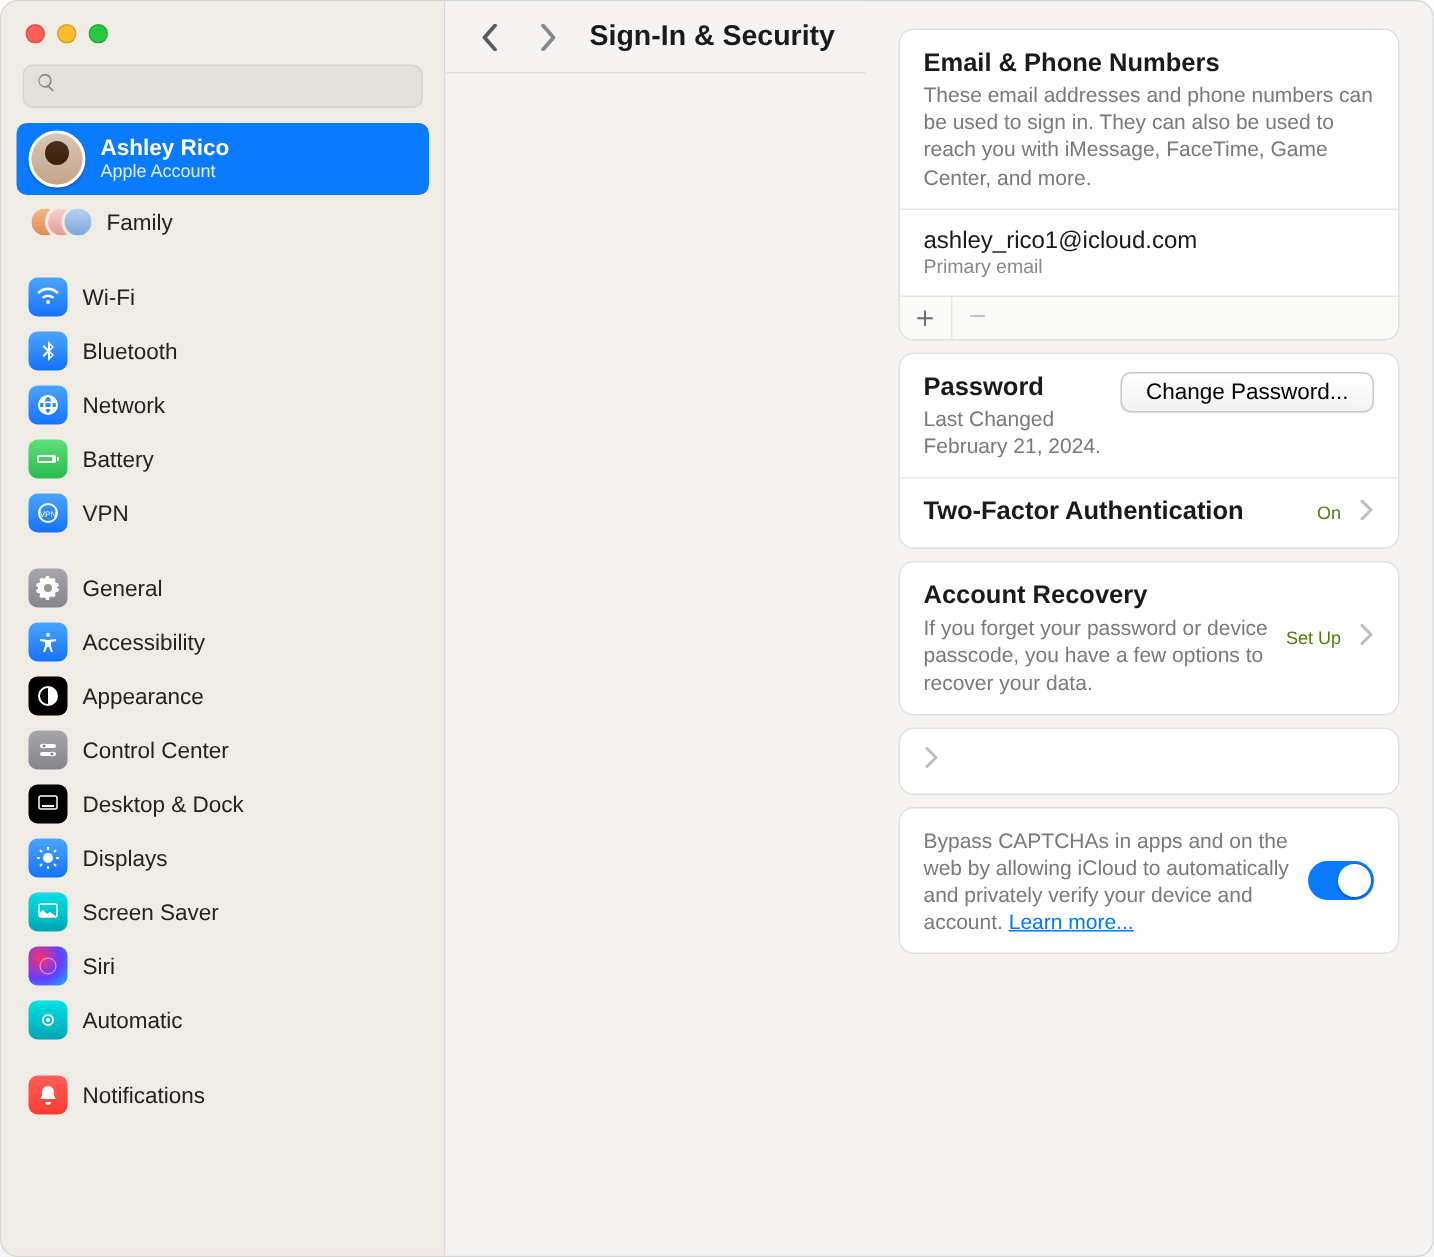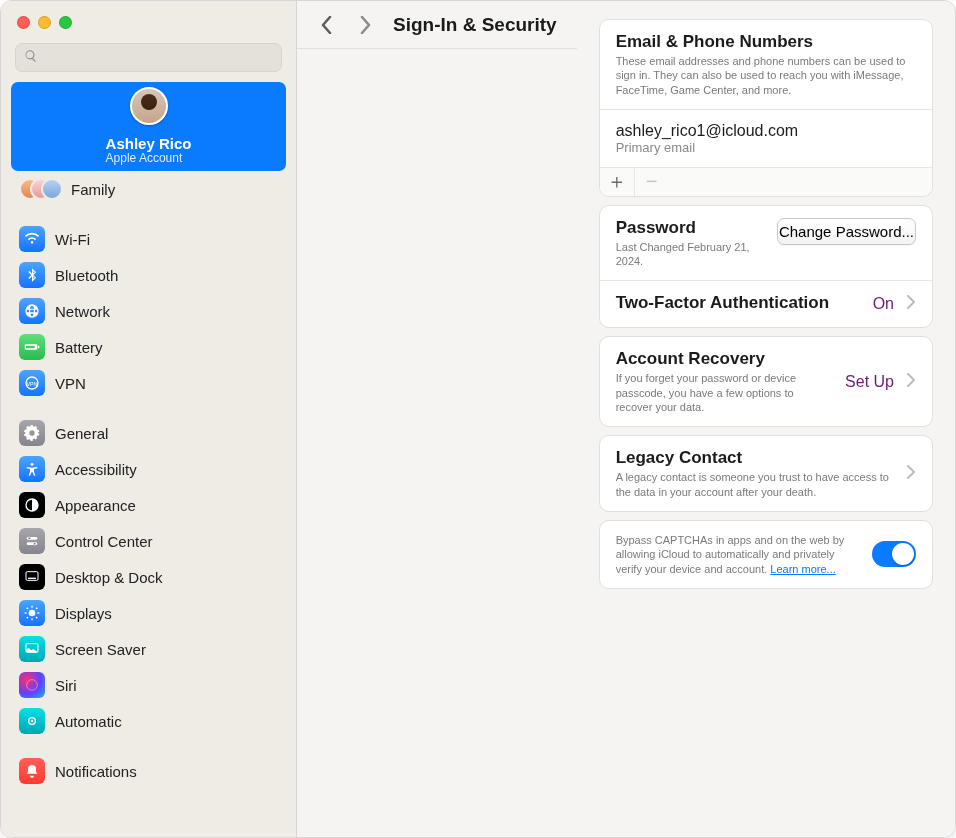--- a/index.html
+++ b/index.html
@@ -18,21 +18,21 @@
   .search-wrap { padding: 0 14px 10px 14px; }
   .search { width:100%; height:29px; background:#e4e1da; border:1px solid #d8d4cc; border-radius:7px; display:flex; align-items:center; padding:0 8px; color:#8a8a8a; }
   .search svg { width:14px; height:14px; fill:#8a8a8a; margin-right:5px;}
   .search input { border:none; background:transparent; outline:none; font-size:15px; color:#444; flex:1;}
   .sb-scroll { overflow-y:auto; flex:1; padding: 0 10px 10px 10px;}
   .sb-item { display:flex; align-items:center; gap:10px; padding:5px 8px; border-radius:7px; cursor:default; font-size:15px; color:#222;}
   .sb-item .icon { width:26px; height:26px; border-radius:6px; display:flex; align-items:center; justify-content:center; flex-shrink:0;}
   .sb-item .icon svg { width:16px; height:16px; fill:#fff; }
   .sb-item.selected { background:#0a7aff; color:#fff; }
   .sb-item.selected .sub { color:rgba(255,255,255,0.85);}
-  .sb-account { padding:5px 8px; display:flex; align-items:center; gap:10px; border-radius:7px;flex-direction:column;}
+  .sb-account { padding:5px 8px; display:flex; align-items:center; gap:10px; border-radius:7px;}
   .sb-account .av { width:38px; height:38px; border-radius:50%; background:linear-gradient(180deg,#d6c7b8,#c7a48a); border:2px solid #fff; box-shadow:0 1px 2px rgba(0,0,0,0.3); position:relative; overflow:hidden;}
   .sb-account .av::after{content:"";position:absolute;left:50%;top:16%;width:16px;height:16px;border-radius:50%;background:linear-gradient(180deg,#4a2e1a,#3a220f);transform:translateX(-50%);} 
   .sb-account .txt { display:flex; flex-direction:column; line-height:1.15;}
   .sb-account .name { font-weight:600; font-size:15px;}
   .sb-account .sub { font-size:12px;}
   .fam-avs { position:relative; width:42px; height:26px;}
   .fam-avs span{ position:absolute; width:22px; height:22px; border-radius:50%; border:2px solid #efece6; top:2px;}
   .fam-avs span:nth-child(1){left:0; background:linear-gradient(180deg,#f5b988,#e08a56);}
   .fam-avs span:nth-child(2){left:11px; background:linear-gradient(180deg,#f7d3d3,#e89a9a);}
   .fam-avs span:nth-child(3){left:22px; background:linear-gradient(180deg,#b7d1f0,#7aa7d9);}
@@ -52,33 +52,33 @@
   .mheader { height:48px; display:flex; align-items:center; padding:0 20px; background:#f5f4f2; border-bottom:1px solid #e1e0de;}
   .navchev { width:20px; height:28px; display:flex; align-items:center; justify-content:center; color:#8a8a8a;}
   .navchev.enabled{color:#5d5d5d;}
   .mtitle { font-weight:700; font-size:19px; margin-left:18px;}
   .content { padding: 18px 22px; overflow-y:auto; flex:1; display:flex; flex-direction:column; gap:8px;}
 
   .card { background:#fff; border:1px solid #e1e0de; border-radius:10px; overflow:hidden;}
   .card-section { padding:12px 16px; }
   .card-section + .card-section { border-top:1px solid #e7e6e4;}
   .sec-title { font-weight:600; font-size:17px; margin-bottom:2px;}
-  .sec-desc { font-size:11px; color:#7a7a7a; line-height:1.3;}
+  .sec-desc { font-size:14px; color:#7a7a7a; line-height:1.3;}
   .row { display:flex; align-items:flex-start; justify-content:space-between; gap:12px;}
   .row .left { flex:1; }
-  .val-right { font-size:16px; color:#701a75; align-self:center;}
+  .val-right { font-size:12px; color:#4d7c0f; align-self:center;}
   .chev-right { color:#bdbdbd; align-self:center; }
   .chev-right svg{width:10px;height:14px;}
 
   .addrem { display:flex; gap:0; border-top:1px solid #e7e6e4; background:#fafaf8;}
   .addrem button { width:34px; height:28px; border:none; background:transparent; font-size:20px; color:#6c6c6c; display:flex; align-items:center; justify-content:center; cursor:pointer;}
   .addrem button:disabled{color:#c5c5c5;}
   .addrem .divider{width:1px;background:#e7e6e4;}
 
-  .mac-btn { background:linear-gradient(180deg,#ffffff,#f3f3f3); border:1px solid #c8c8c8; border-radius:7px; padding:4px 1px; font-size:15px; box-shadow:0 1px 1px rgba(0,0,0,0.05);}
+  .mac-btn { background:linear-gradient(180deg,#ffffff,#f3f3f3); border:1px solid #c8c8c8; border-radius:7px; padding:4px 16px; font-size:15px; box-shadow:0 1px 1px rgba(0,0,0,0.05);}
 
   .toggle { width:44px; height:26px; border-radius:13px; background:#0a7aff; position:relative; flex-shrink:0;}
   .toggle::after{content:"";position:absolute;right:2px;top:2px;width:22px;height:22px;border-radius:50%;background:#fff;box-shadow:0 1px 2px rgba(0,0,0,0.3);}
 
   .link { color:#007aff; }
   .email-val{font-size:16px;color:#1b1b1b;}
   .email-lab{font-size:13px;color:#8a8a8a;}
 </style>
 </head>
 <body>
@@ -331,24 +331,20 @@
             </div>
             <div class="val-right">Set Up</div>
             <div class="chev-right"><svg viewBox="0 0 10 14">
                   <path d="M2 1l6 6-6 6" fill="none" stroke="currentColor" stroke-width="2" stroke-linecap="round" stroke-linejoin="round"></path>
                 </svg></div>
           </div>
         </div>
 
         <div class="card">
           <div class="card-section row">
-            <div class="left">
-              <div class="sec-title">Legacy Contact</div>
-              <div class="sec-desc">A legacy contact is someone you trust to have access to the data in your account after your death.</div>
-            </div>
             <div class="chev-right"><svg viewBox="0 0 10 14">
                   <path d="M2 1l6 6-6 6" fill="none" stroke="currentColor" stroke-width="2" stroke-linecap="round" stroke-linejoin="round"></path>
                 </svg></div>
           </div>
         </div>
 
         <div class="card">
           <div class="card-section row">
             <div class="left">
               <div class="sec-desc">

